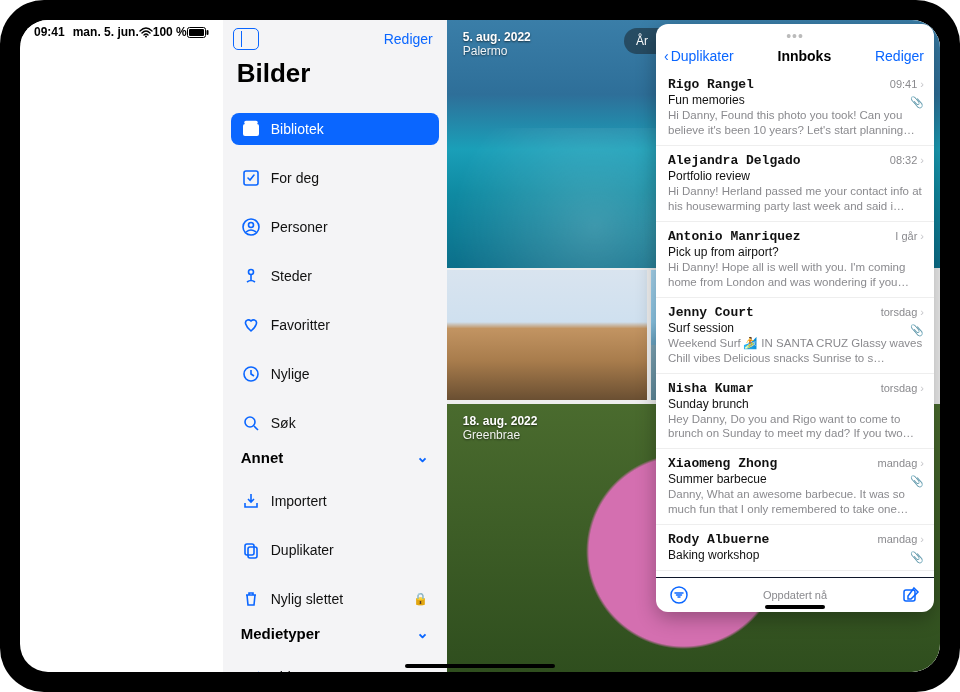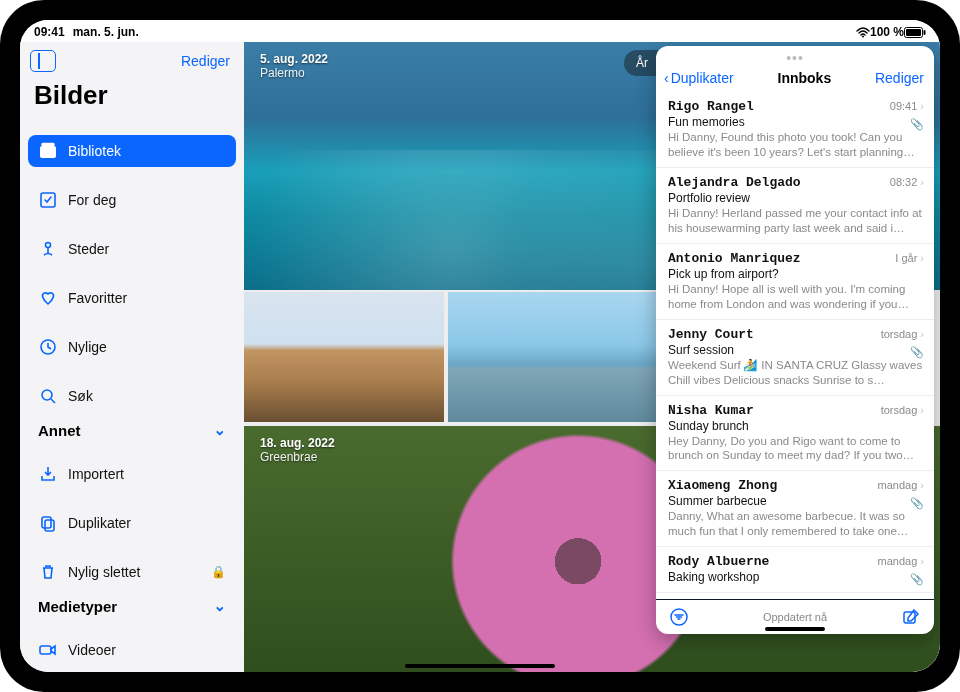--- a/index.html
+++ b/index.html
@@ -12,21 +12,20 @@
     padding: 20px;
     position: relative;
   }
   .screen {
     width: 100%; height: 100%;
     background: #fff;
     border-radius: 28px;
     overflow: hidden;
     position: relative;
     display: flex;
-    flex-direction: column;
   }
 
   .status-bar {
     height: 22px;
     display: flex;
     align-items: center;
     padding: 2px 14px 0 14px;
     font-size: 12px;
     font-weight: 600;
     color: #000;
@@ -242,20 +241,30 @@
                 <svg viewBox="0 0 20 20">
                   <rect x="3" y="3" width="14" height="14" rx="2"></rect>
                   <path d="M7 10 L9 12 L13 7" stroke-linecap="round"></path>
                 </svg>
               </span>
             <span>For deg</span>
           </div>
           <div class="side-item">
             <span class="icon">
                 <svg viewBox="0 0 20 20">
+                  <circle cx="10" cy="10" r="8"></circle>
+                  <circle cx="10" cy="8" r="2.5"></circle>
+                  <path d="M5 15 Q10 11 15 15"></path>
+                </svg>
+              </span>
+            <span>Personer</span>
+          </div>
+          <div class="side-item">
+            <span class="icon">
+                <svg viewBox="0 0 20 20">
                   <circle cx="10" cy="6" r="2.5"></circle>
                   <path d="M10 8 L10 14 M6 16 Q10 13 14 16"></path>
                 </svg>
               </span>
             <span>Steder</span>
           </div>
           <div class="side-item">
             <span class="icon">
                 <svg viewBox="0 0 20 20">
                   <path d="M10 16 C4 11 3 6 6.5 5 C8.5 4.5 10 6 10 6 C10 6 11.5 4.5 13.5 5 C17 6 16 11 10 16 Z"></path>

